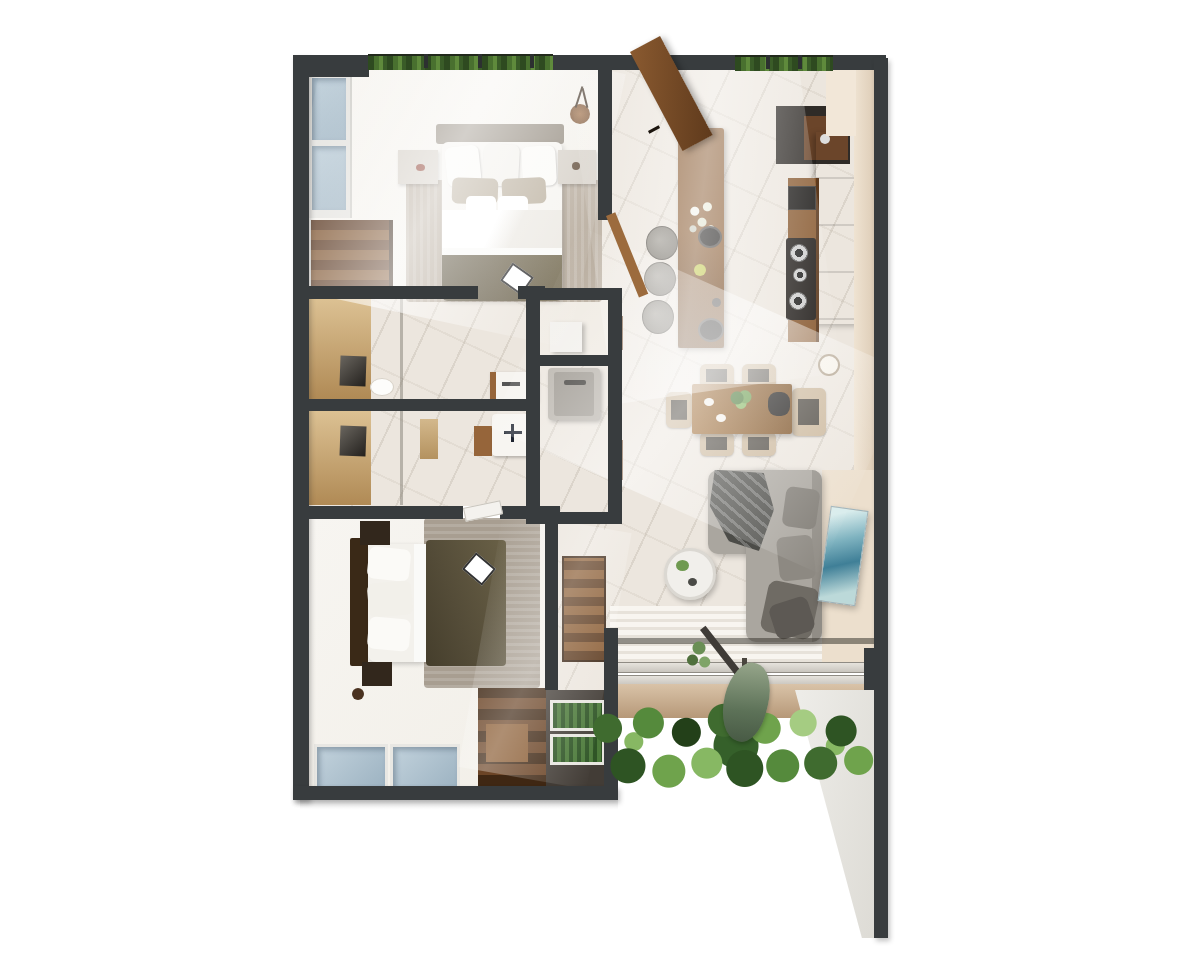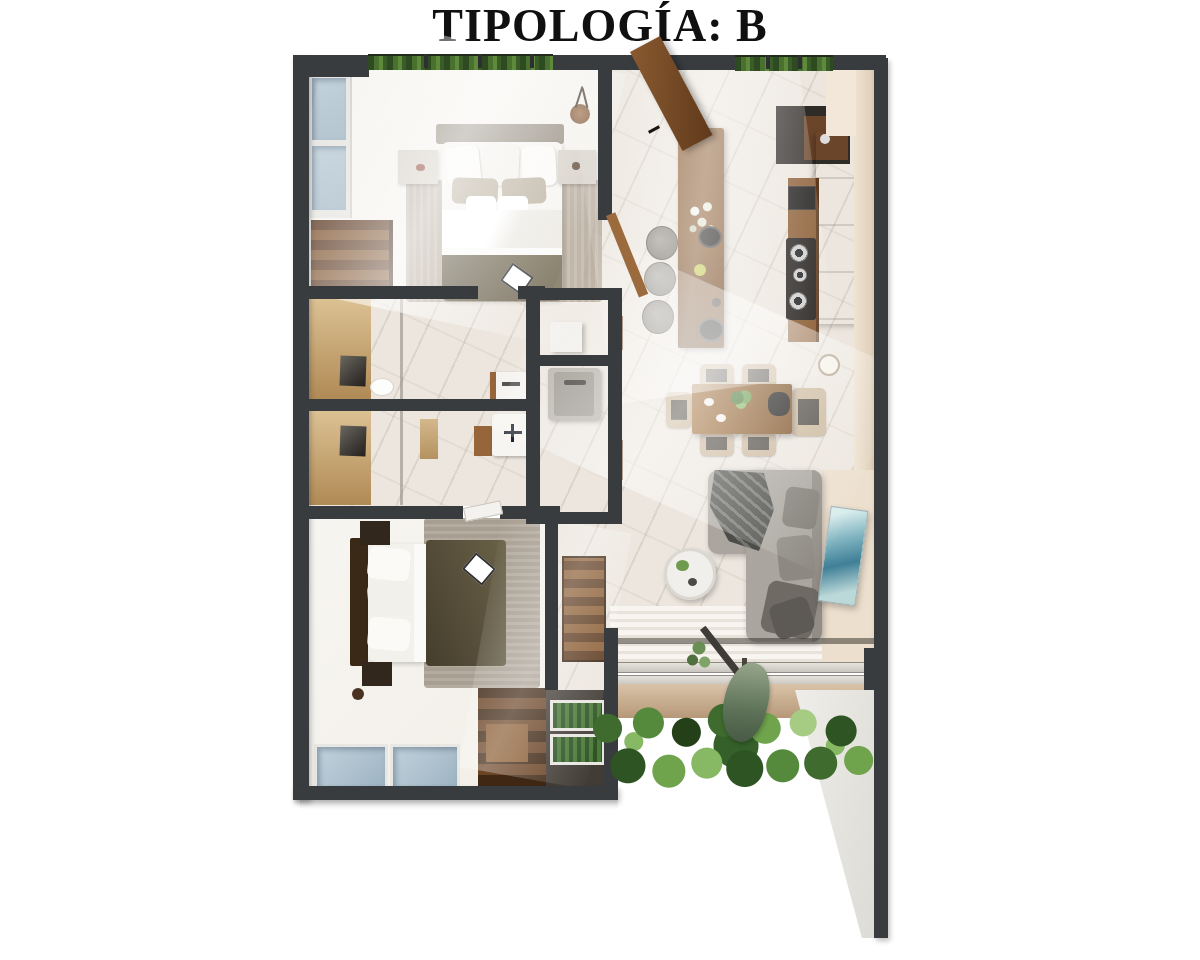--- a/index.html
+++ b/index.html
@@ -38,21 +38,20 @@
   .streak{position:absolute;pointer-events:none;
      background:linear-gradient(105deg,rgba(255,255,255,0) 0%,rgba(255,255,255,.62) 48%,rgba(255,255,255,0) 100%);}
   .chair{background:linear-gradient(var(--seatDark,#4d4840),var(--seatDark,#4d4840)) center/62% 55% no-repeat,var(--chairBeige,#cbb79b);
      border-radius:6px;box-shadow:0 1px 2px rgba(0,0,0,.25);}
 </style>
 </head>
 <body>
 
 <div id="stage">
 
-  <h1 id="title">TIPOLOGÍA: B</h1>
 
   <div class="a roomfloor" style="left:309px;top:69px;width:290px;height:220px;"></div>
   <div class="a marble" style="left:599px;top:69px;width:277px;height:573px;"></div>
   <div class="a marble" style="left:309px;top:299px;width:217px;height:100px;"></div>
   <div class="a marble" style="left:309px;top:411px;width:217px;height:95px;"></div>
   <div class="a roomfloor" style="left:309px;top:519px;width:236px;height:267px;"></div>
   <div class="a marble" style="left:558px;top:519px;width:46px;height:171px;"></div>
   <div class="a" style="left:540px;top:300px;width:68px;height:55px;background:#efeae2;"></div>
   <div class="a marble" style="left:540px;top:366px;width:68px;height:146px;"></div>
   <div class="a" style="left:610px;top:606px;width:264px;height:58px;background:repeating-linear-gradient(180deg,var(--deckLight,#f8f5f0) 0 5px,var(--deckDark,#e7e2da) 5px 8px);"></div>

